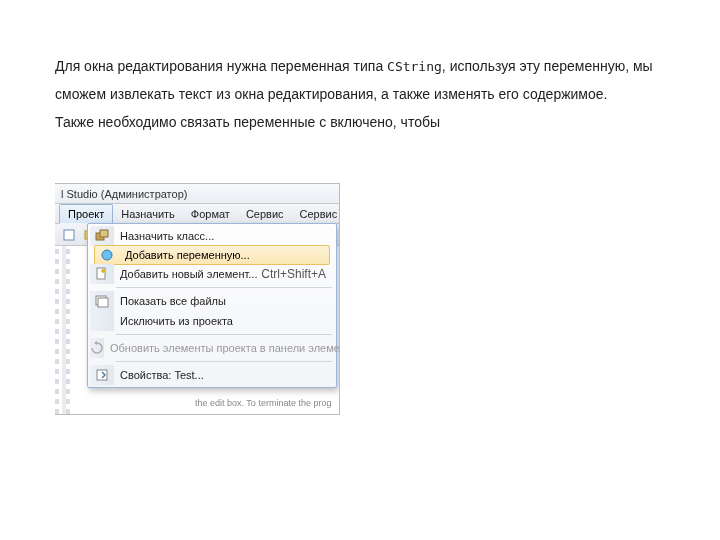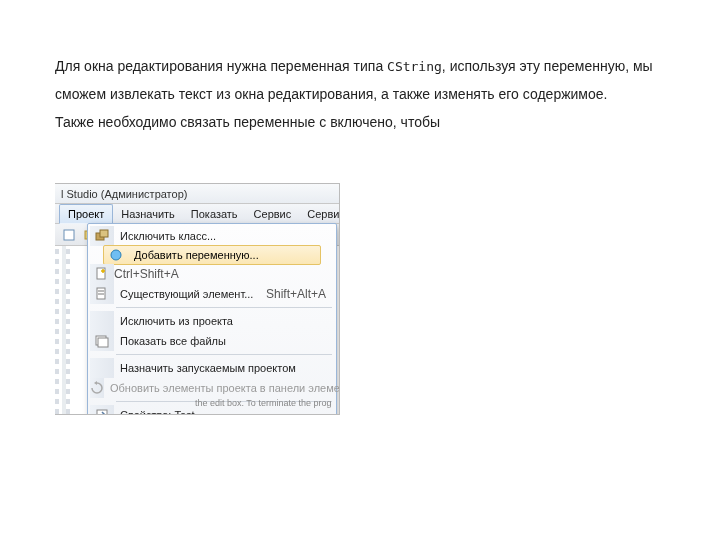--- a/index.html
+++ b/index.html
@@ -105,21 +105,21 @@
     background: linear-gradient(90deg,#eef2f7,#e3e8ef);
   }
   .dd-label { flex: 1; padding-left: 6px; color:#222; white-space:nowrap; }
   .dd-short { padding-right: 8px; color:#555; font-size:12px; white-space:nowrap; }
   .dd-row.hl .dd-label, .dd-row.hl .dd-short { color:#000; }
   .dd-row.hl {
     background: linear-gradient(#fdf2d7,#fbe7b5);
     border: 1px solid #e5c365;
     border-radius: 2px;
     height: 20px;
-    margin: -1px 13px;
+    margin: -1px 4px;
   }
   .dd-row.disabled .dd-label { color:#9a9a9a; }
   .dd-sep {
     height: 1px;
     margin: 3px 2px 3px 26px;
     background: #cfd5dd;
   }
 
   .vs-body-hint {
     position: absolute;
@@ -157,21 +157,21 @@
   <span style="visibility:hidden">можно было контролировать их теку</span>
 </div>
 
 <div class="vs-shot">
 
   <div class="vs-title">l Studio (Администратор)</div>
 
   <div class="vs-menubar">
     <span class="open">Проект</span>
     <span>Назначить</span>
-    <span>Показать</span>
+    <span>Формат</span>
     <span>Сервис</span>
     <span>Сервис</span>
 
   </div>
 
   <div class="vs-toolbar">
     <div class="tb-icon">
       <svg width="14" height="14">
           <rect x="2" y="2" width="10" height="10" fill="#fff" stroke="#6b8fb5"></rect>
         </svg>
@@ -191,77 +191,63 @@
 
   <div class="vs-dropdown">
 
     <div class="dd-row">
       <div class="dd-iconcol">
         <svg width="14" height="14">
             <rect x="1" y="4" width="8" height="7" fill="#c4a25a" stroke="#8a6f2f"></rect>
             <rect x="5" y="1" width="8" height="7" fill="#dac27f" stroke="#8a6f2f"></rect>
           </svg>
       </div>
-      <div class="dd-label">Исключить класс...</div>
+      <div class="dd-label">Назначить класс...</div>
     </div>
 
     <div class="dd-row hl">
       <div class="dd-iconcol" style="background:transparent">
         <svg width="14" height="14">
             <circle cx="7" cy="7" r="5" fill="#6fbef2" stroke="#2b7fb5"></circle>
           </svg>
       </div>
       <div class="dd-label">Добавить переменную...</div>
     </div>
 
     <div class="dd-row">
       <div class="dd-iconcol">
         <svg width="14" height="14">
             <rect x="2" y="1" width="8" height="11" fill="#fff" stroke="#888"></rect>
             <path d="M6 4 L10 4 M8 2 L8 6" stroke="#e2b100" stroke-width="1.5"></path>
           </svg>
       </div>
+      <div class="dd-label">Добавить новый элемент...</div>
       <div class="dd-short">Ctrl+Shift+A</div>
     </div>
 
-    <div class="dd-row">
-      <div class="dd-iconcol">
-        <svg width="14" height="14">
-            <rect x="2" y="1" width="8" height="11" fill="#fff" stroke="#888"></rect>
-            <rect x="3" y="3" width="6" height="2" fill="#bbb"></rect>
-            <rect x="3" y="6" width="6" height="2" fill="#bbb"></rect>
-          </svg>
-      </div>
-      <div class="dd-label">Существующий элемент...</div>
-      <div class="dd-short">Shift+Alt+A</div>
-    </div>
 
     <div class="dd-sep"></div>
+
+    <div class="dd-row">
+      <div class="dd-iconcol">
+        <svg width="14" height="14">
+            <rect x="1" y="2" width="10" height="9" fill="#fff" stroke="#888"></rect>
+            <rect x="3" y="4" width="10" height="9" fill="#fff" stroke="#888"></rect>
+          </svg>
+      </div>
+      <div class="dd-label">Показать все файлы</div>
+    </div>
 
     <div class="dd-row">
       <div class="dd-iconcol"></div>
       <div class="dd-label">Исключить из проекта</div>
     </div>
 
-    <div class="dd-row">
-      <div class="dd-iconcol">
-        <svg width="14" height="14">
-            <rect x="1" y="2" width="10" height="9" fill="#fff" stroke="#888"></rect>
-            <rect x="3" y="4" width="10" height="9" fill="#fff" stroke="#888"></rect>
-          </svg>
-      </div>
-      <div class="dd-label">Показать все файлы</div>
-    </div>
-
     <div class="dd-sep"></div>
 
-    <div class="dd-row">
-      <div class="dd-iconcol"></div>
-      <div class="dd-label">Назначить запускаемым проектом</div>
-    </div>
 
     <div class="dd-row disabled">
       <div class="dd-iconcol">
         <svg width="14" height="14">
             <path d="M7 2 A5 5 0 1 1 2 7" fill="none" stroke="#aaa" stroke-width="1.5"></path>
             <path d="M7 0 L7 4 L4 2 Z" fill="#aaa"></path>
           </svg>
       </div>
       <div class="dd-label">Обновить элементы проекта в панели элементов</div>
     </div>

